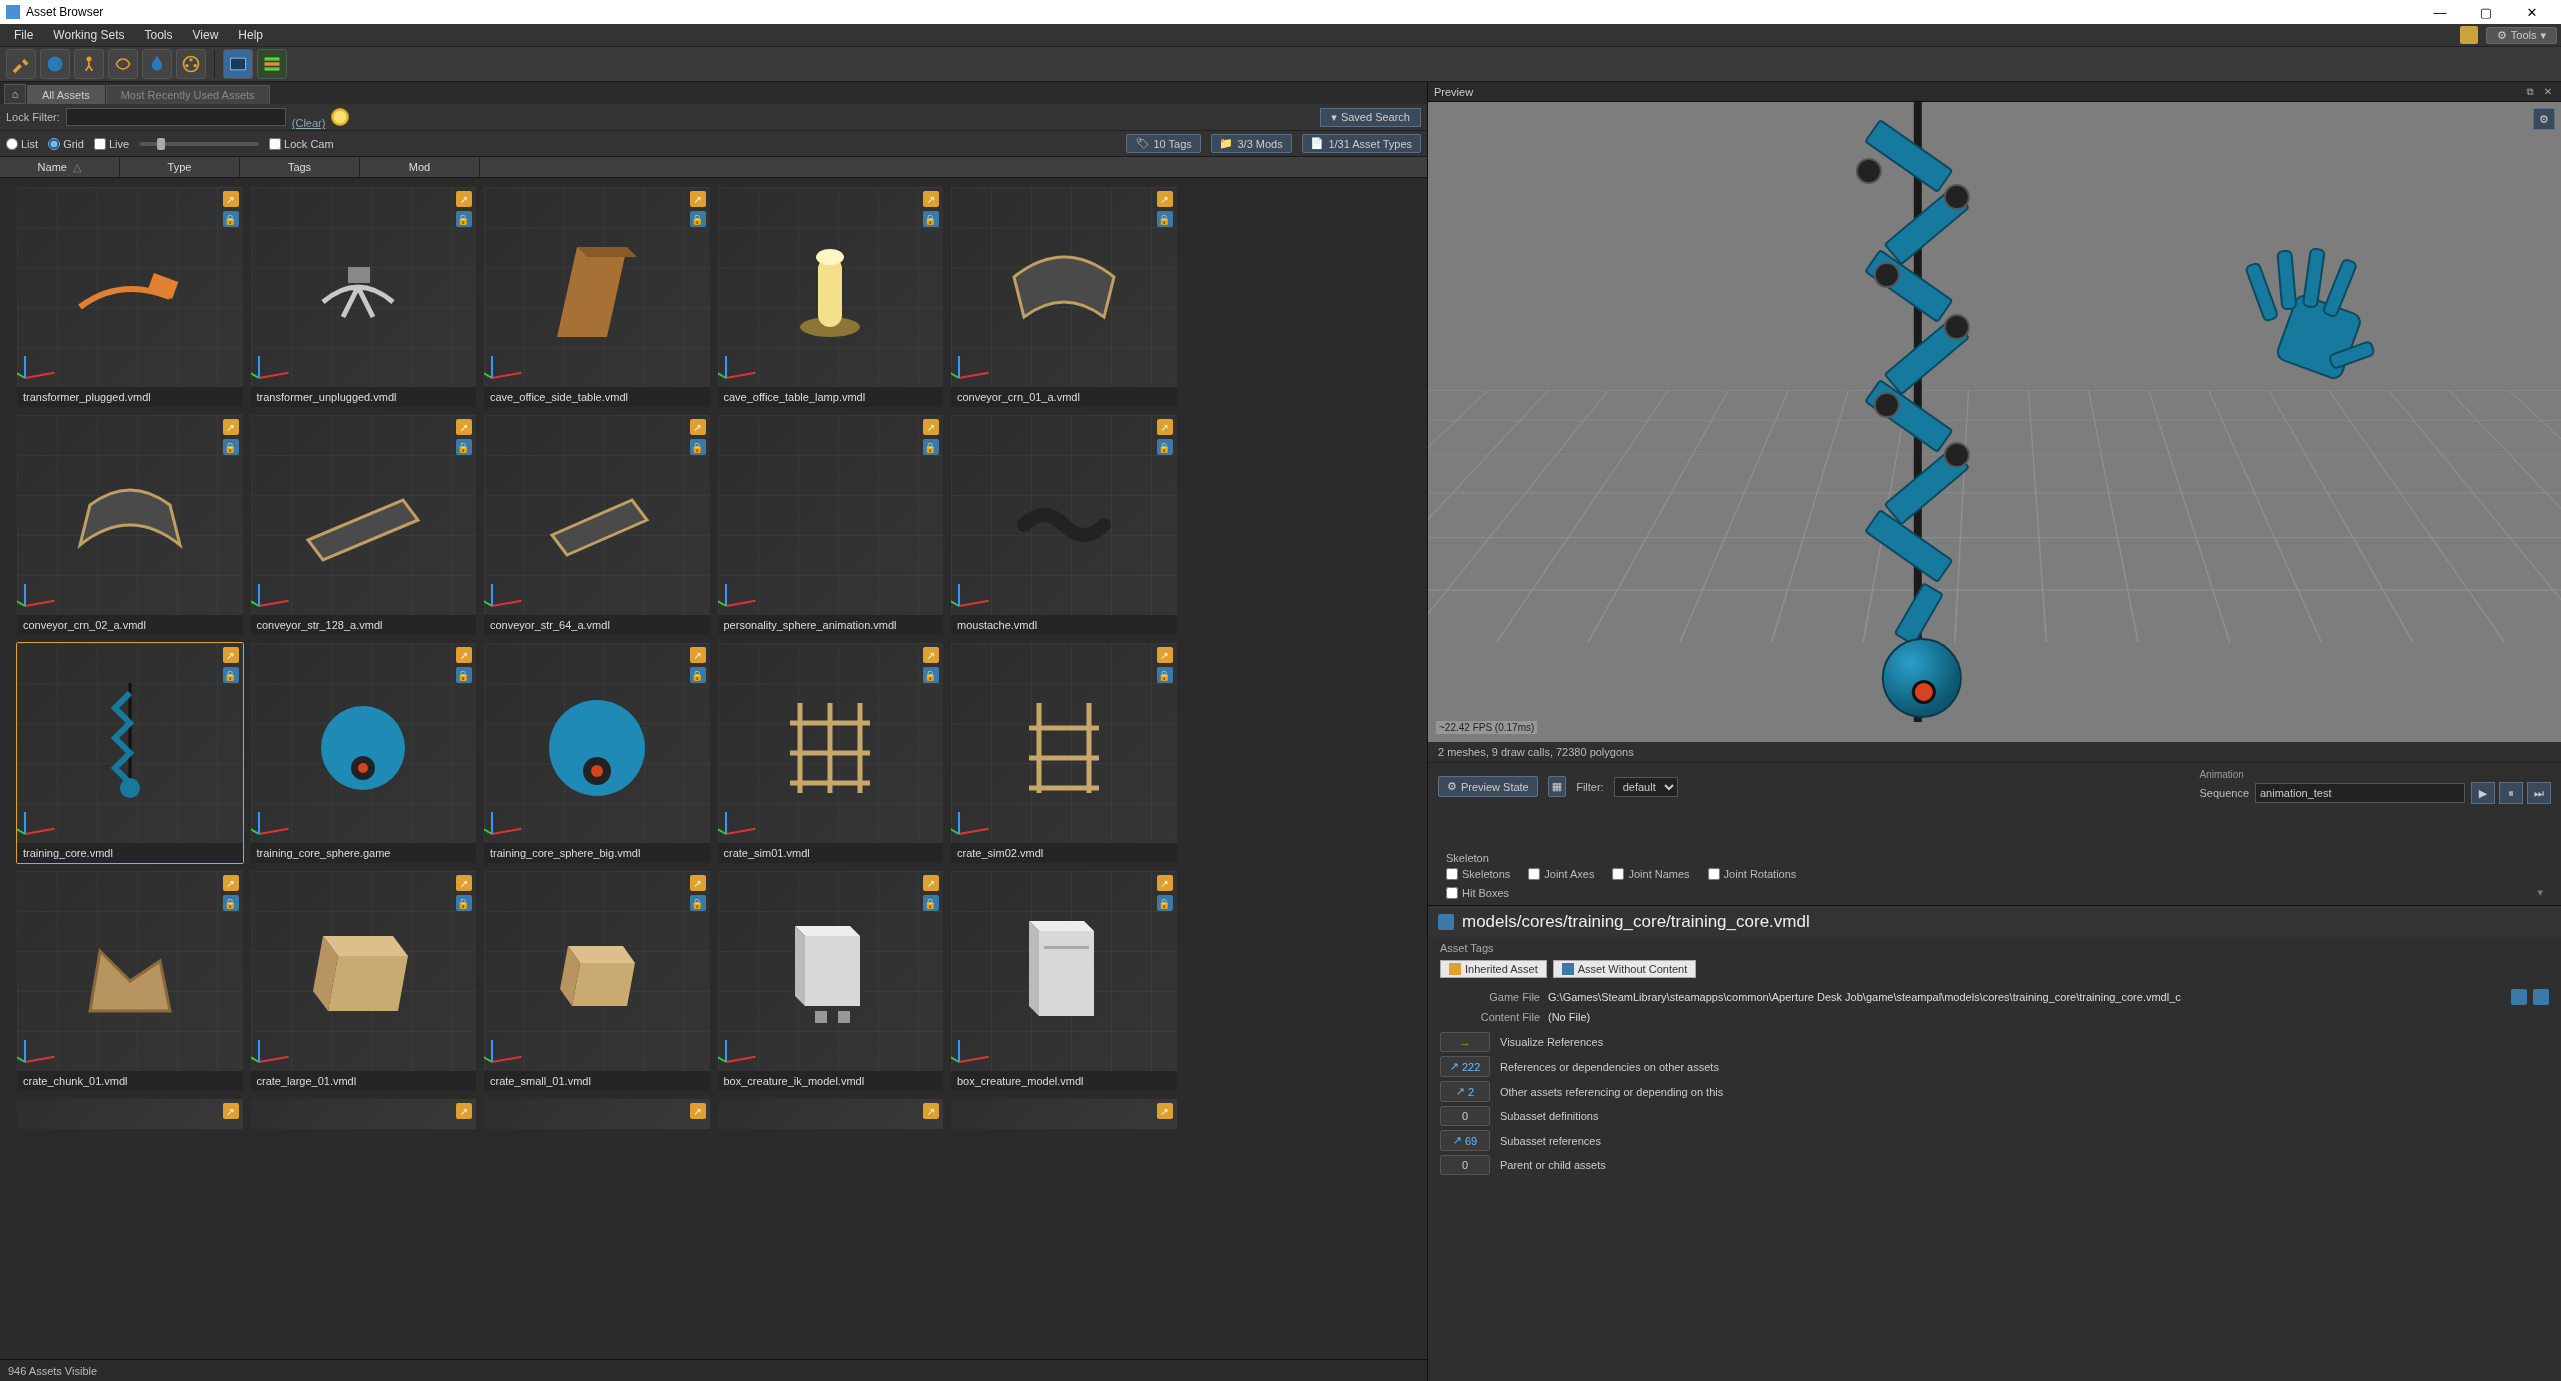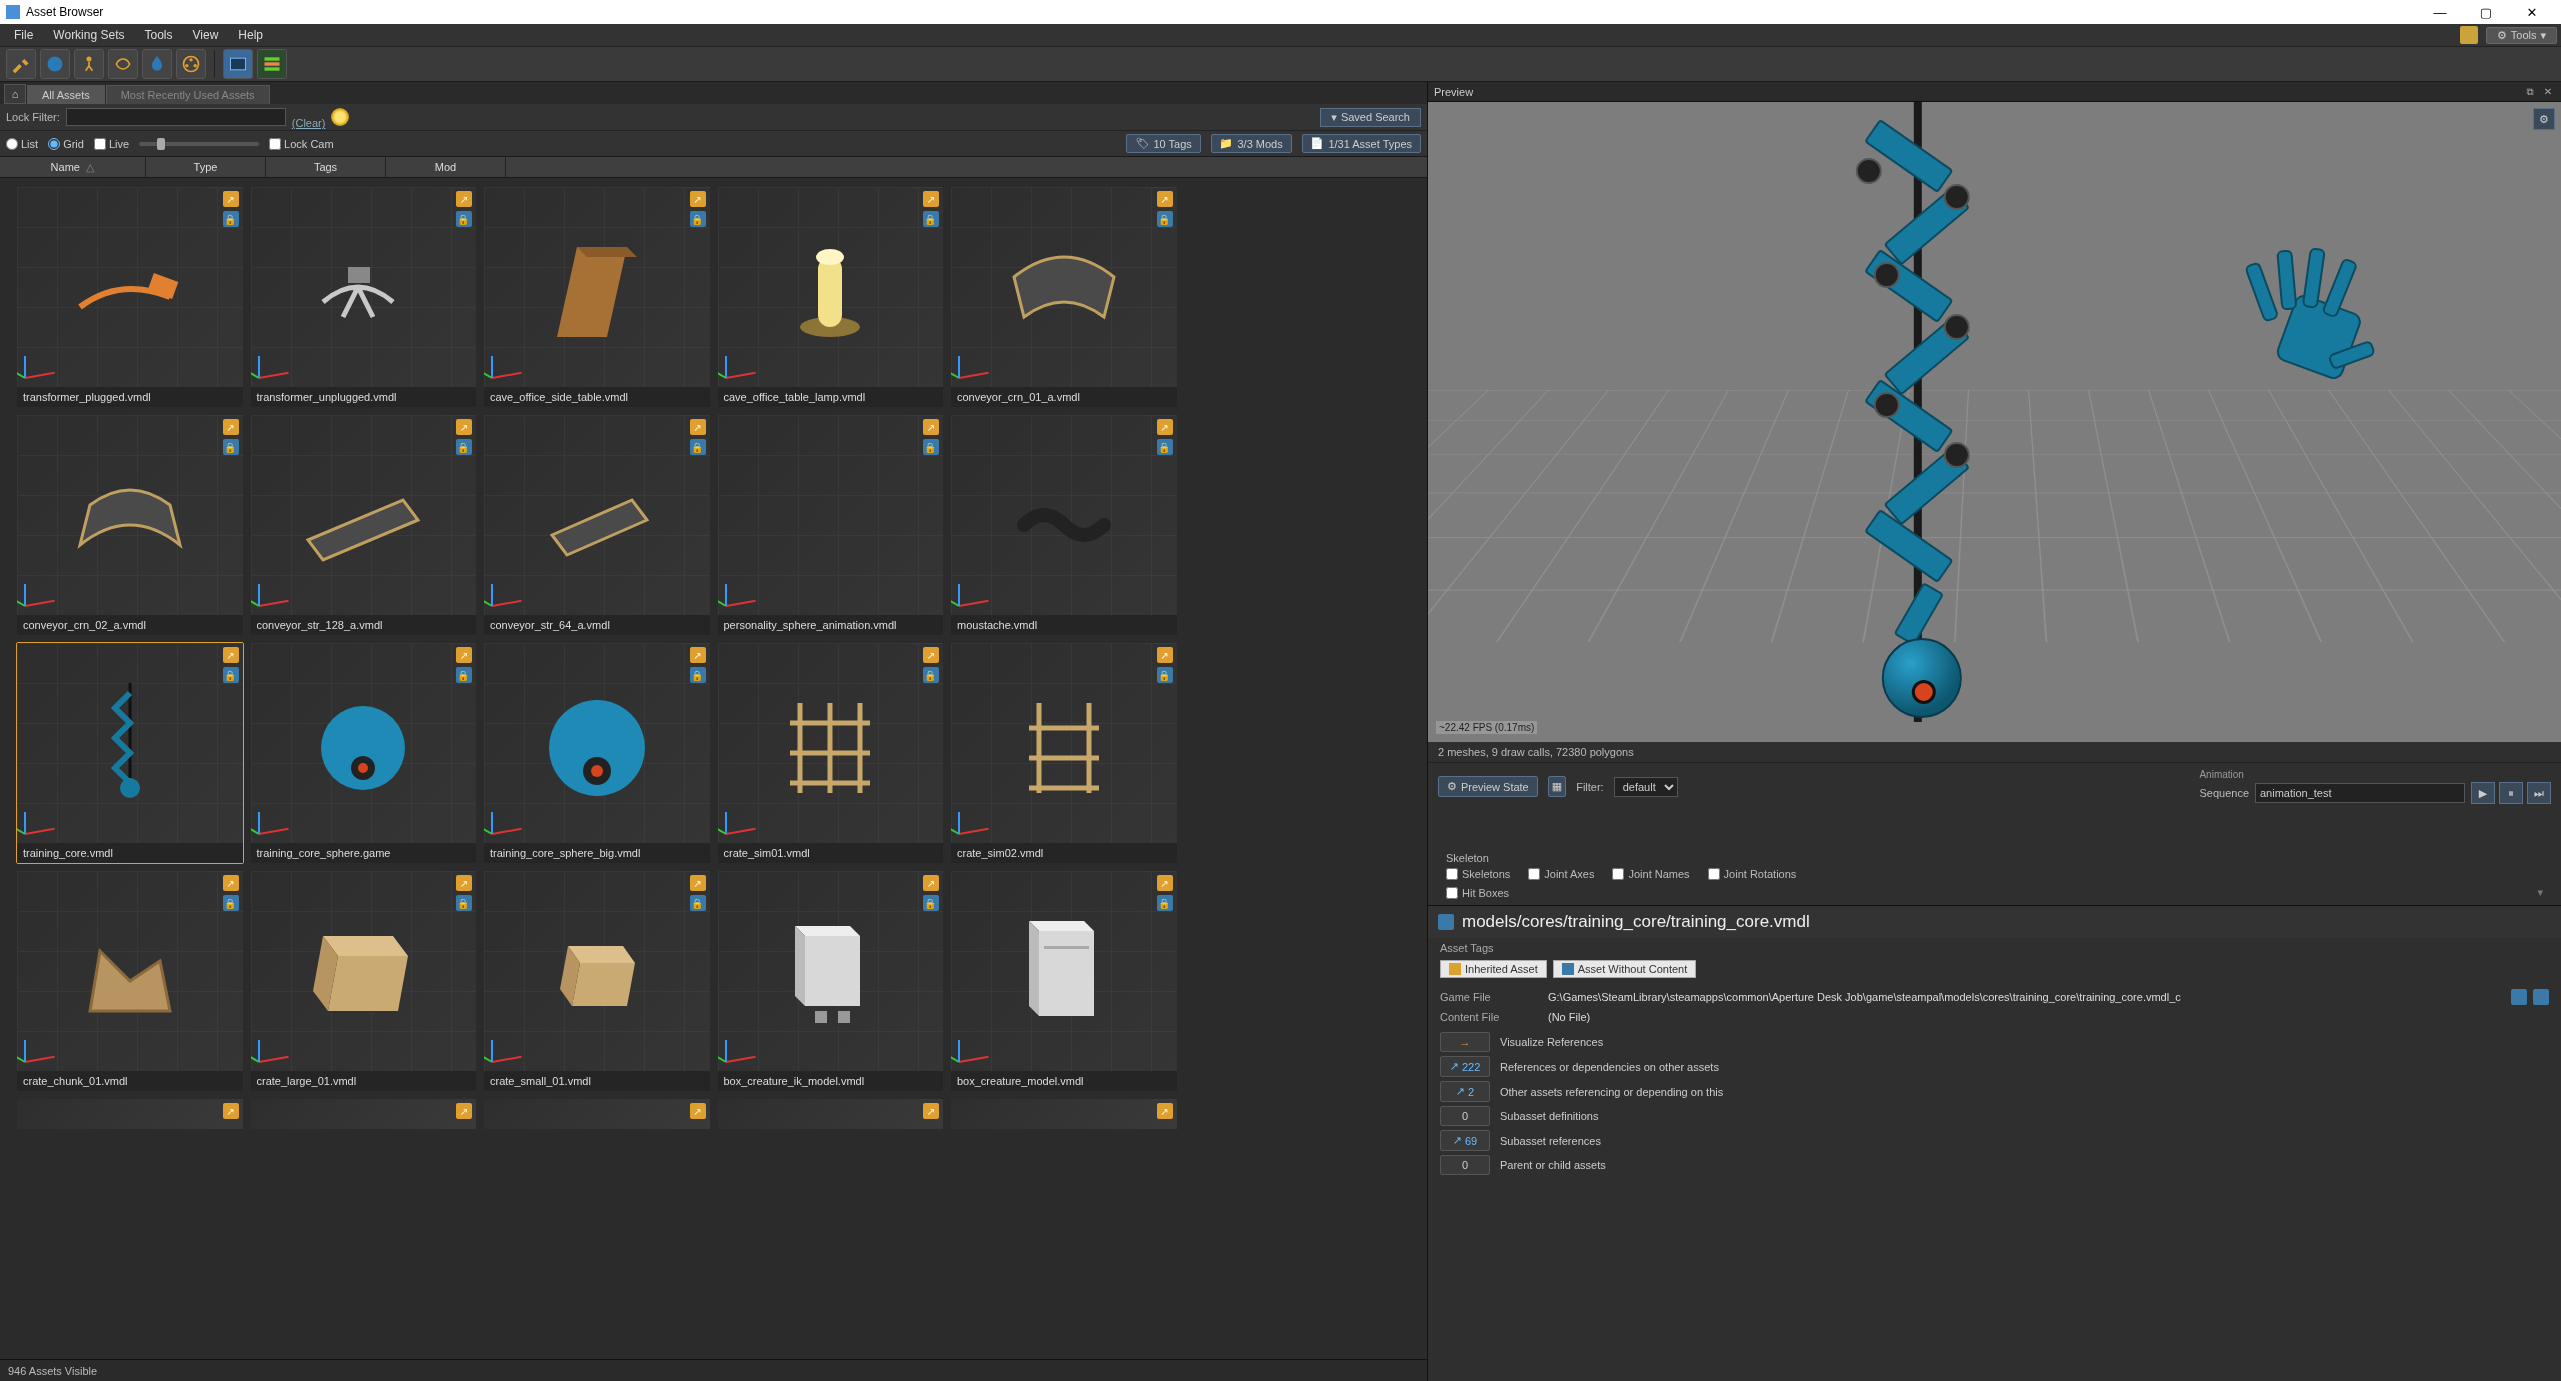--- a/index.html
+++ b/index.html
@@ -43,21 +43,21 @@
 .viewrow { height:26px; background:#333; display:flex; align-items:center; padding:0 6px; gap:10px; border-top:1px solid #222; }
 .viewrow .radio { display:flex; align-items:center; gap:3px; font-size:11px;}
 .viewrow .cb { display:flex; align-items:center; gap:3px; font-size:11px;}
 .viewrow .slider { width:120px; height:4px; background:#555; position:relative; border-radius:2px; }
 .viewrow .slider .knob { position:absolute; top:-4px; left:18px; width:8px; height:12px; background:#aaa; border-radius:2px; }
 .viewrow .spacer { flex:1; }
 .pill { background:#3b4a5a; border:1px solid #5a7088; padding:2px 8px; font-size:11px; display:flex; align-items:center; gap:4px; border-radius:2px; }
 
 .colhdr { height:22px; background:#3f3f3f; border-top:1px solid #1a1a1a; border-bottom:1px solid #1a1a1a; display:flex; }
 .colhdr .ch { border-right:1px solid #222; display:flex; align-items:center; justify-content:center; font-size:11px; color:#ddd; }
-.colhdr .ch.name{width:146px;} .colhdr .ch.type{width:120px;} .colhdr .ch.tags{width:120px;} .colhdr .ch.mod{width:120px;}
+.colhdr .ch.name{width:120px;} .colhdr .ch.type{width:120px;} .colhdr .ch.tags{width:120px;} .colhdr .ch.mod{width:120px;}
 .colhdr .ch .sorticon{ margin-left:6px; color:#888;}
 
 .gridwrap { flex:1; overflow:auto; position:relative; background:#2b2b2b; }
 .gridwrap::-webkit-scrollbar{width:14px;background:#222;} .gridwrap::-webkit-scrollbar-thumb{background:#555;}
 .assetgrid { display:grid; grid-template-columns:repeat(6,1fr); gap:6px; padding:8px 16px; }
 .card { border:1px solid transparent; border-radius:2px; display:flex; flex-direction:column; position:relative; }
 .card.sel { border:1px solid #e0a030; background:#3a321e; }
 .thumb { height:200px; background:#333 linear-gradient(135deg,#2e2e2e 0%,#3a3a3a 100%); position:relative; overflow:hidden; }
 .thumb .gridfloor{ position:absolute; inset:0; background:
   linear-gradient(#444 1px,transparent 1px) 0 0/40px 40px,
@@ -111,21 +111,21 @@
 .skelrow .cbs{display:flex;gap:18px;align-items:center;flex-wrap:wrap;}
 .skelrow .cbs label{display:flex;gap:4px;align-items:center;}
 
 .detailhdr{background:#333;padding:6px 10px;display:flex;align-items:center;gap:8px;border-top:1px solid #111;}
 .detailhdr .cube{width:16px;height:16px;background:#3b7aa8;border-radius:2px;}
 .detailhdr .path{font-size:17px;color:#eee;}
 .tagshdr{padding:4px 12px;font-size:11px;color:#aaa;}
 .tagrow{padding:2px 12px 8px;display:flex;gap:6px;}
 .tagchip{background:#e8e8e8;color:#333;border:1px solid #aaa;border-radius:0;padding:2px 8px;font-size:11px;display:flex;align-items:center;gap:4px;}
 .tagchip .tico{width:12px;height:12px;}
-.kvrow{display:flex;align-items:center;padding:3px 12px;font-size:11px;gap:8px;}
+.kvrow{display:flex;align-items:center;padding:3px 12px;font-size:11px;gap:8px;text-align:right;}
 .kvrow .k{width:100px;color:#aaa;}
 .kvrow .v{color:#ddd;}
 .kvrow .endicons{margin-left:auto;display:flex;gap:6px;}
 .kvrow .eico{width:16px;height:16px;background:#3b7aa8;border-radius:2px;}
 .reftable{padding:4px 12px 12px;}
 .refrow{display:flex;align-items:center;gap:10px;padding:2px 0;font-size:11px;}
 .refrow .cnt{width:50px;background:#3a3a3a;border:1px solid #555;text-align:center;padding:3px 0;border-radius:2px;display:flex;align-items:center;justify-content:center;gap:3px;}
 .refrow .cnt.link{color:#6bf;}
 .refrow .cnt .ext{color:#6bf;}
 input[type=checkbox],input[type=radio]{accent-color:#6bf;width:12px;height:12px;}

